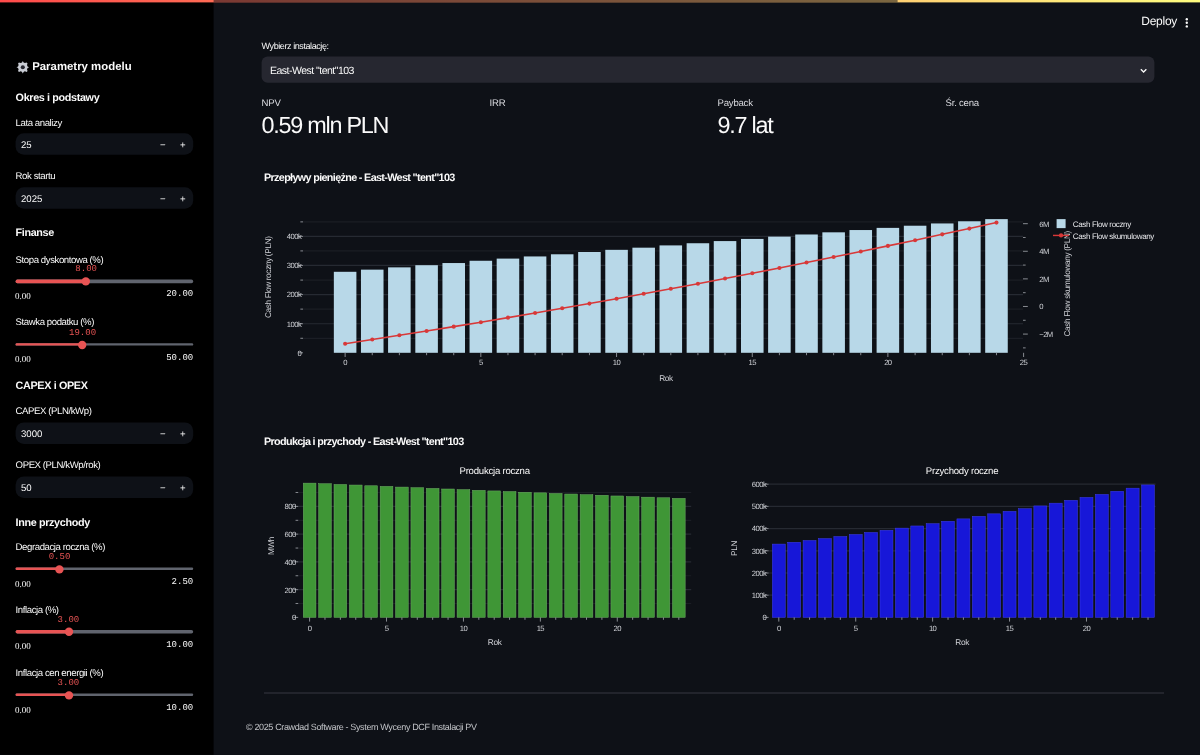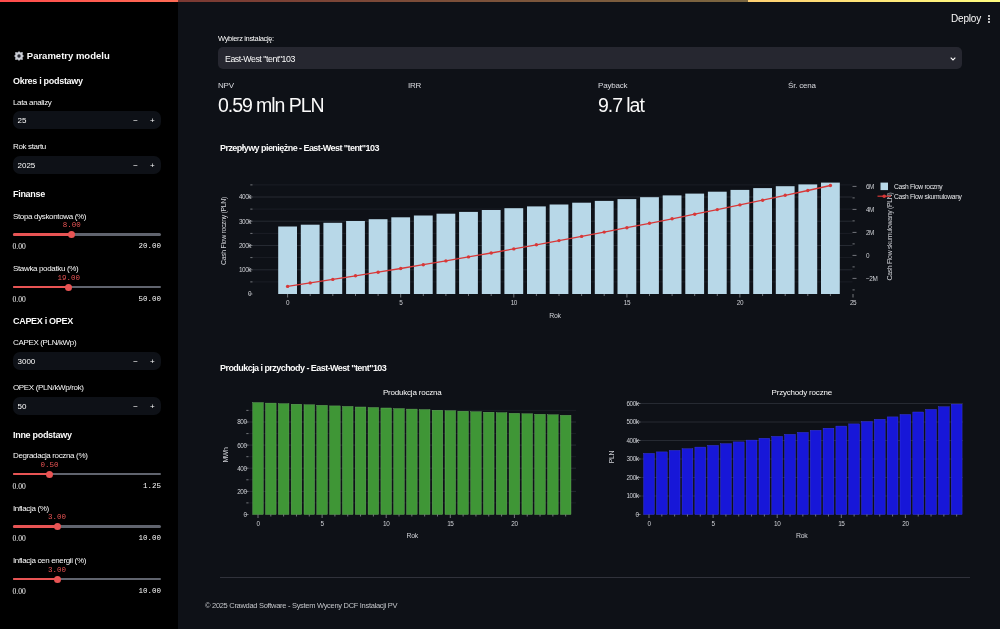--- a/index.html
+++ b/index.html
@@ -86,29 +86,29 @@
   <span class="nval">3000</span>
   <span class="nbtn" style="left:117.6px">−</span>
   <span class="nbtn" style="left:134.4px">+</span>
 </div>
 <div class="slabel" style="top:382.5px">OPEX (PLN/kWp/rok)</div>
 <div class="ninput" style="top:396.5px">
   <span class="nval">50</span>
   <span class="nbtn" style="left:117.6px">−</span>
   <span class="nbtn" style="left:134.4px">+</span>
 </div>
-<div class="shead" style="top:429.5px">Inne podstawy</div>
+<div class="shead" style="top:429.5px">Inne przychody</div>
 <div class="slabel" style="top:451px">Degradacja roczna (%)</div>
 <div class="sval" style="top:460.5px;left:29.6px">0.50</div>
 <div class="strack" style="top:472.7px">
       <div class="sfill" style="width:37.0px"></div>
     </div>
 <div class="sthumb" style="top:470.8px;left:46.1px"></div>
 <div class="smin" style="top:481.5px">0.00</div>
-<div class="smax" style="top:481.5px">1.25</div>
+<div class="smax" style="top:481.5px">2.50</div>
 <div class="slabel" style="top:503.5px">Inflacja (%)</div>
 <div class="sval" style="top:513.0px;left:37.0px">3.00</div>
 <div class="strack" style="top:525.2px">
       <div class="sfill" style="width:44.4px"></div>
     </div>
 <div class="sthumb" style="top:523.3px;left:53.5px"></div>
 <div class="smin" style="top:534.0px">0.00</div>
 <div class="smax" style="top:534.0px">10.00</div>
 <div class="slabel" style="top:556px">Inflacja cen energii (%)</div>
 <div class="sval" style="top:565.5px;left:37.0px">3.00</div>

